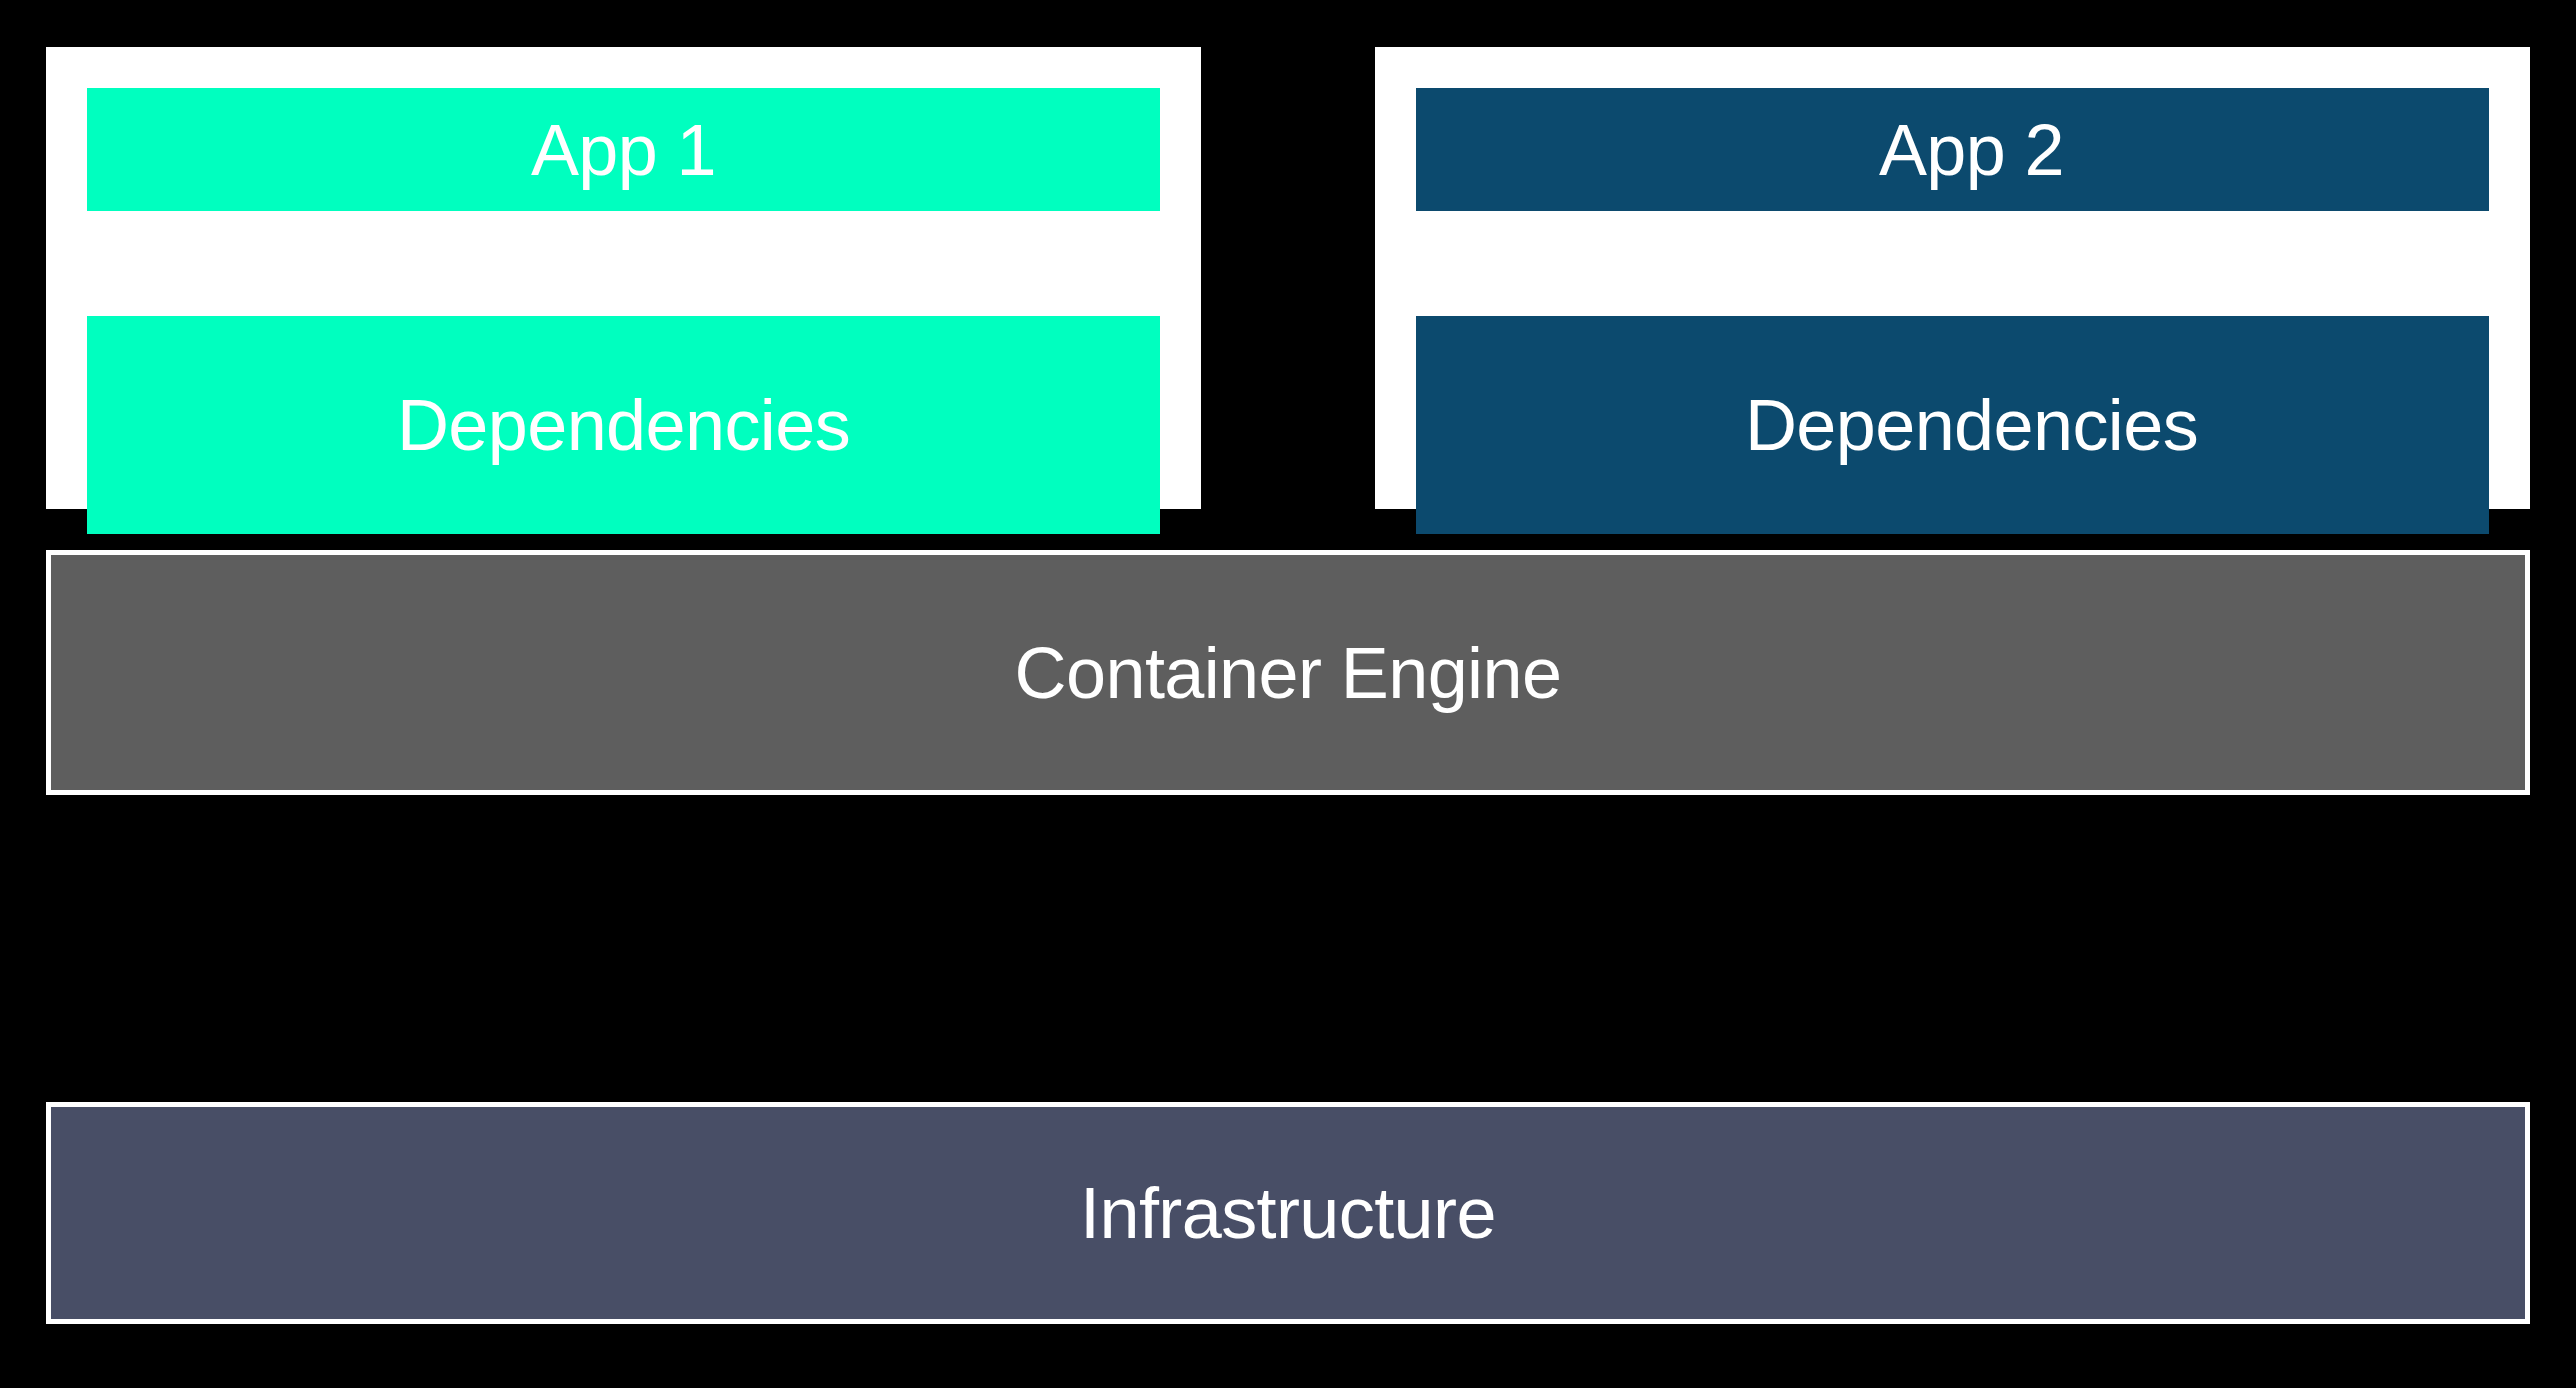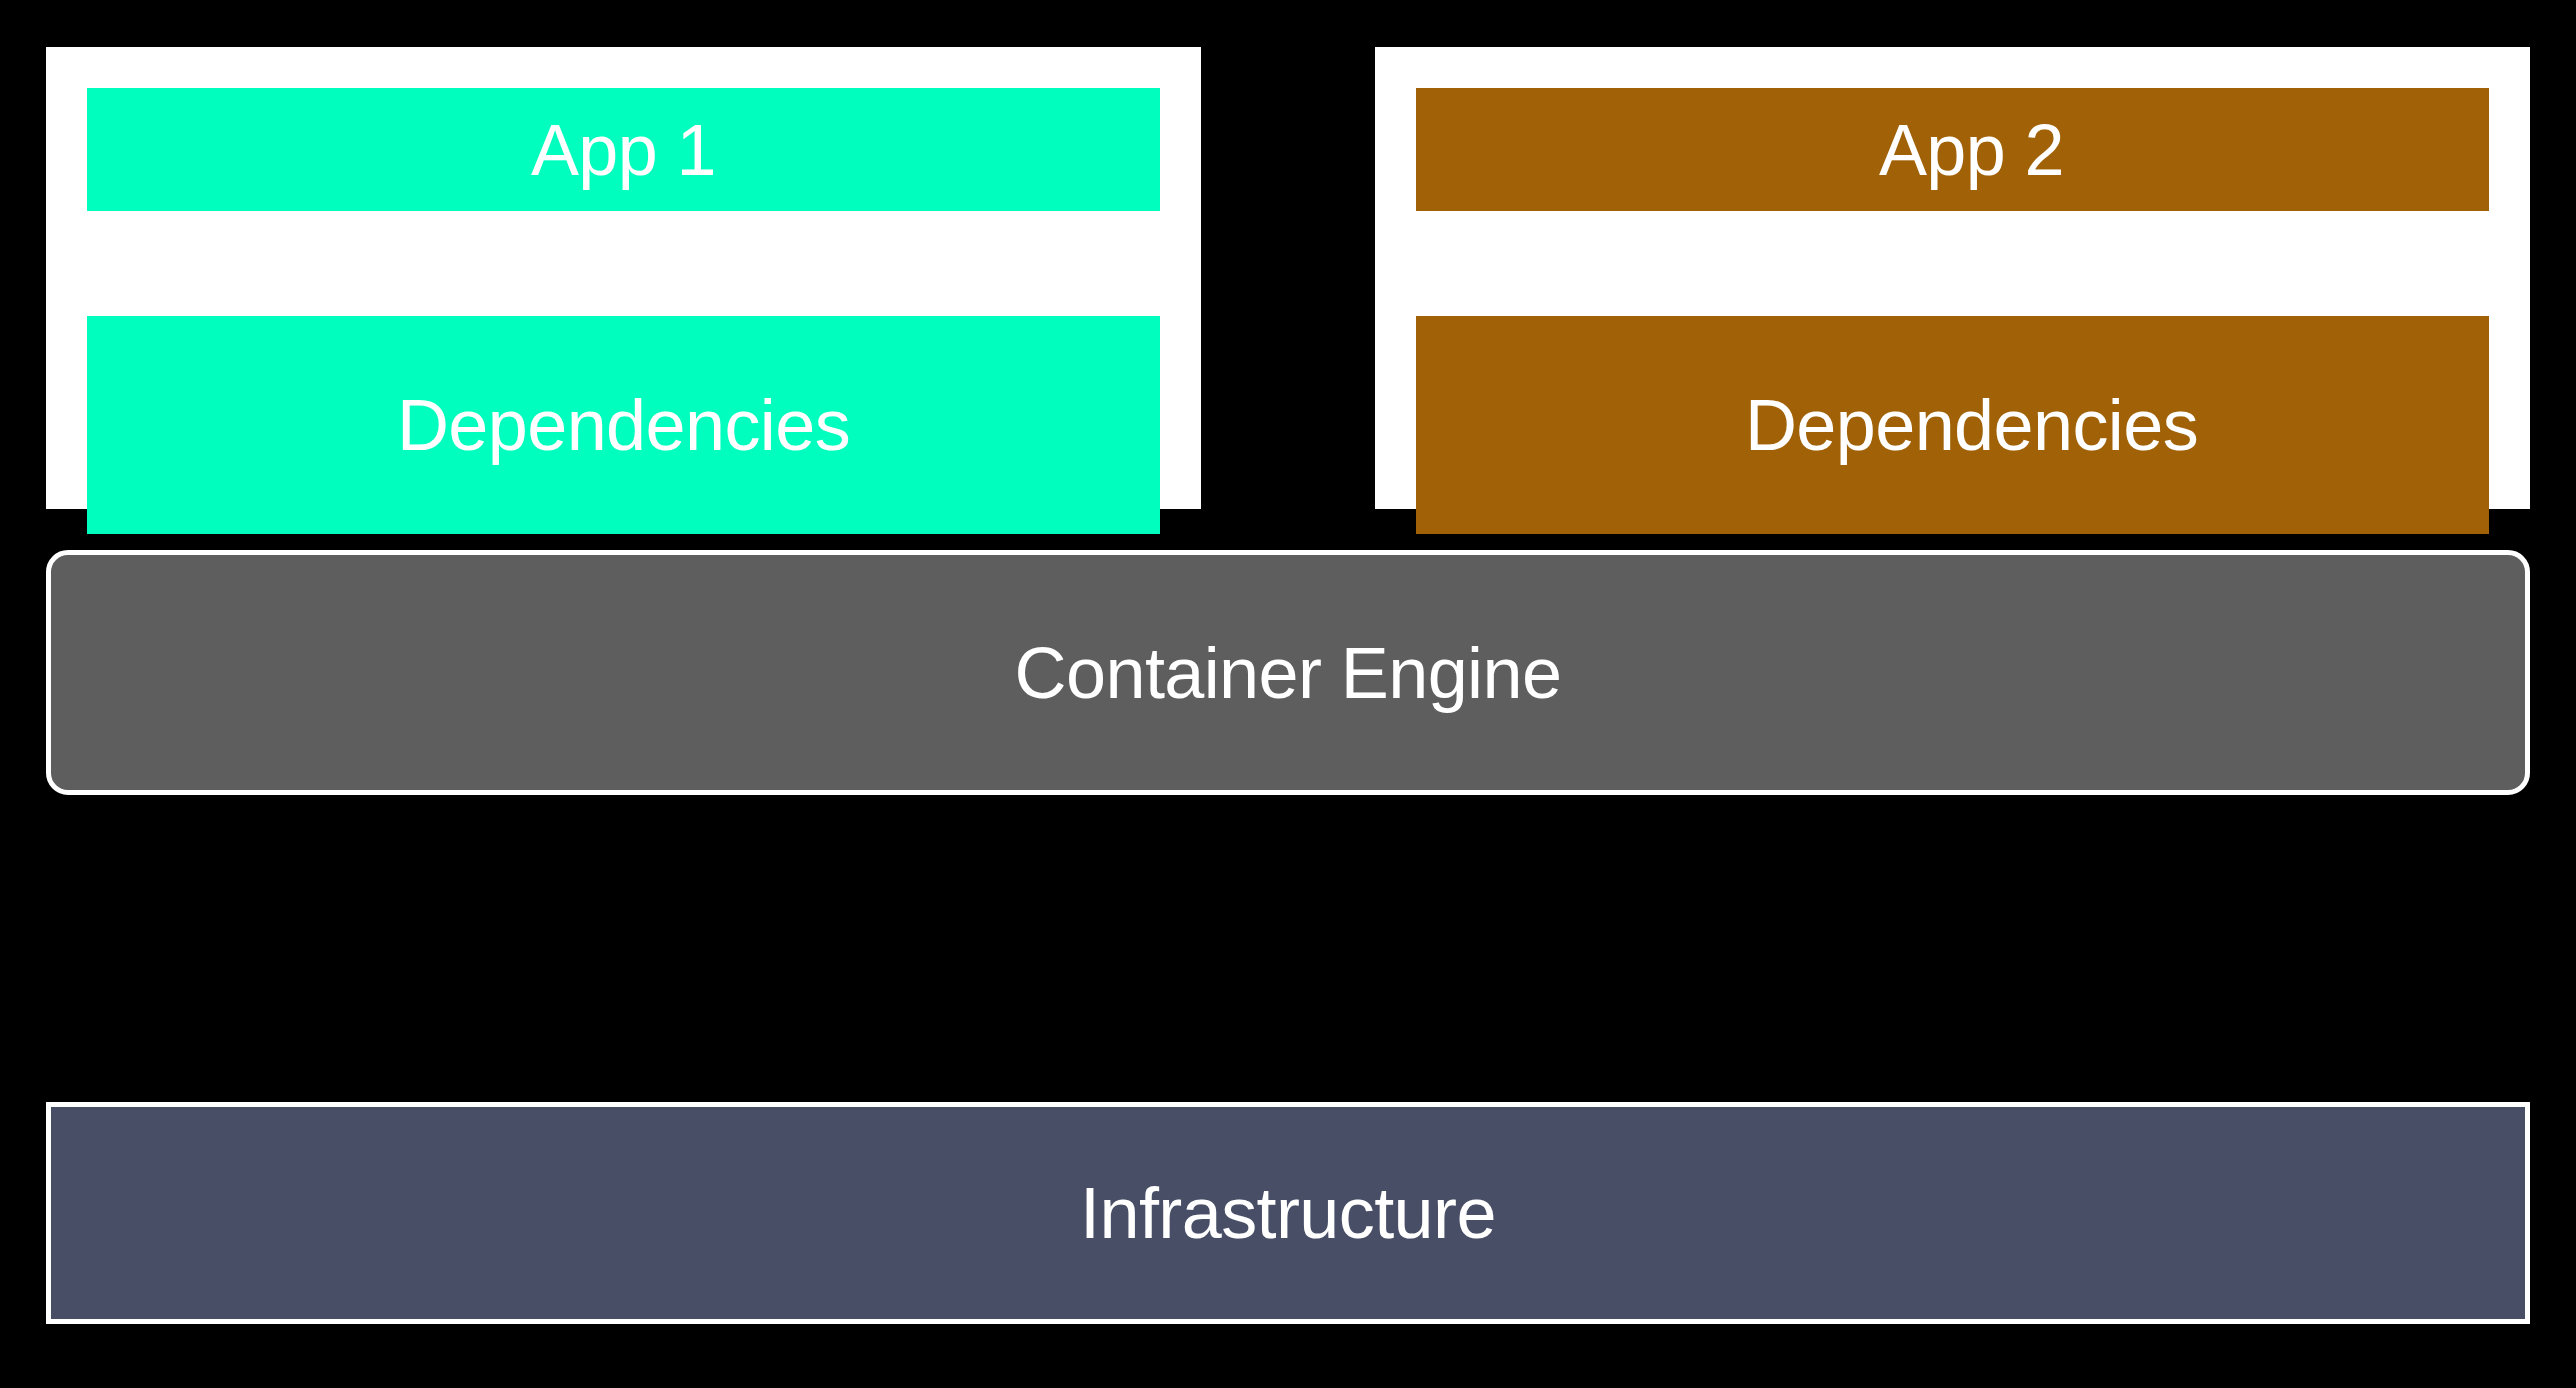--- a/index.html
+++ b/index.html
@@ -50,38 +50,37 @@
     color: #FFFFFF;
     font-size: 72px;
     font-weight: 400;
     line-height: 1;
     letter-spacing: -0.6px;
     white-space: nowrap;
   }
 
   
   .fill-green { background: #00FFBF; }
-  .fill-pink  { background: #a16207; padding-left: 38px; }
+  .fill-pink  { background: #0c4a6e; padding-left: 38px; }
 
   
   .layer {
     position: absolute;
     left: 46px;
     width: 2484px;
     box-sizing: border-box;
     border: 5.4px solid #FFFFFF;
     display: flex;
     align-items: center;
     justify-content: center;
   }
   #layer-container-engine {
     top: 550px;
     height: 245px;
     background: #5E5E5E;
-    border-radius: 22px;
   }
   #layer-operating-system {
     top: 822px;
     height: 246px;
     background: #0095C8;
   }
   #layer-infrastructure {
     top: 1102px;
     height: 222px;
     background: #484E66;

